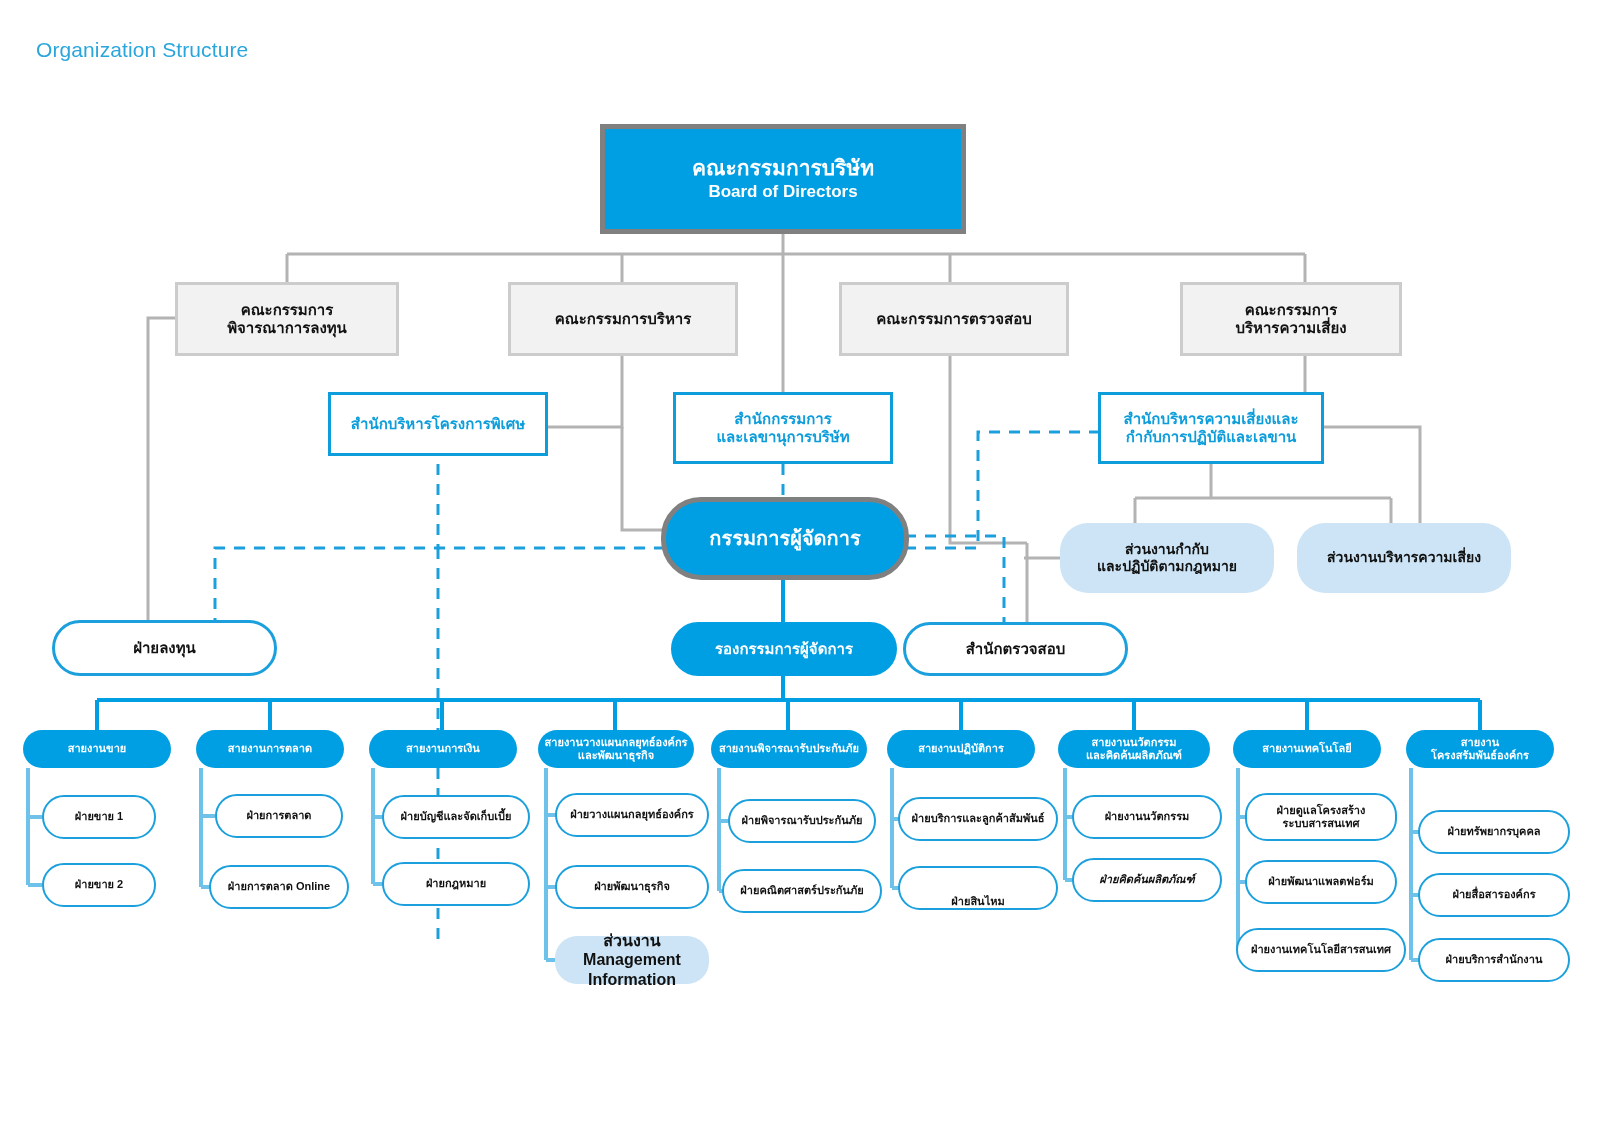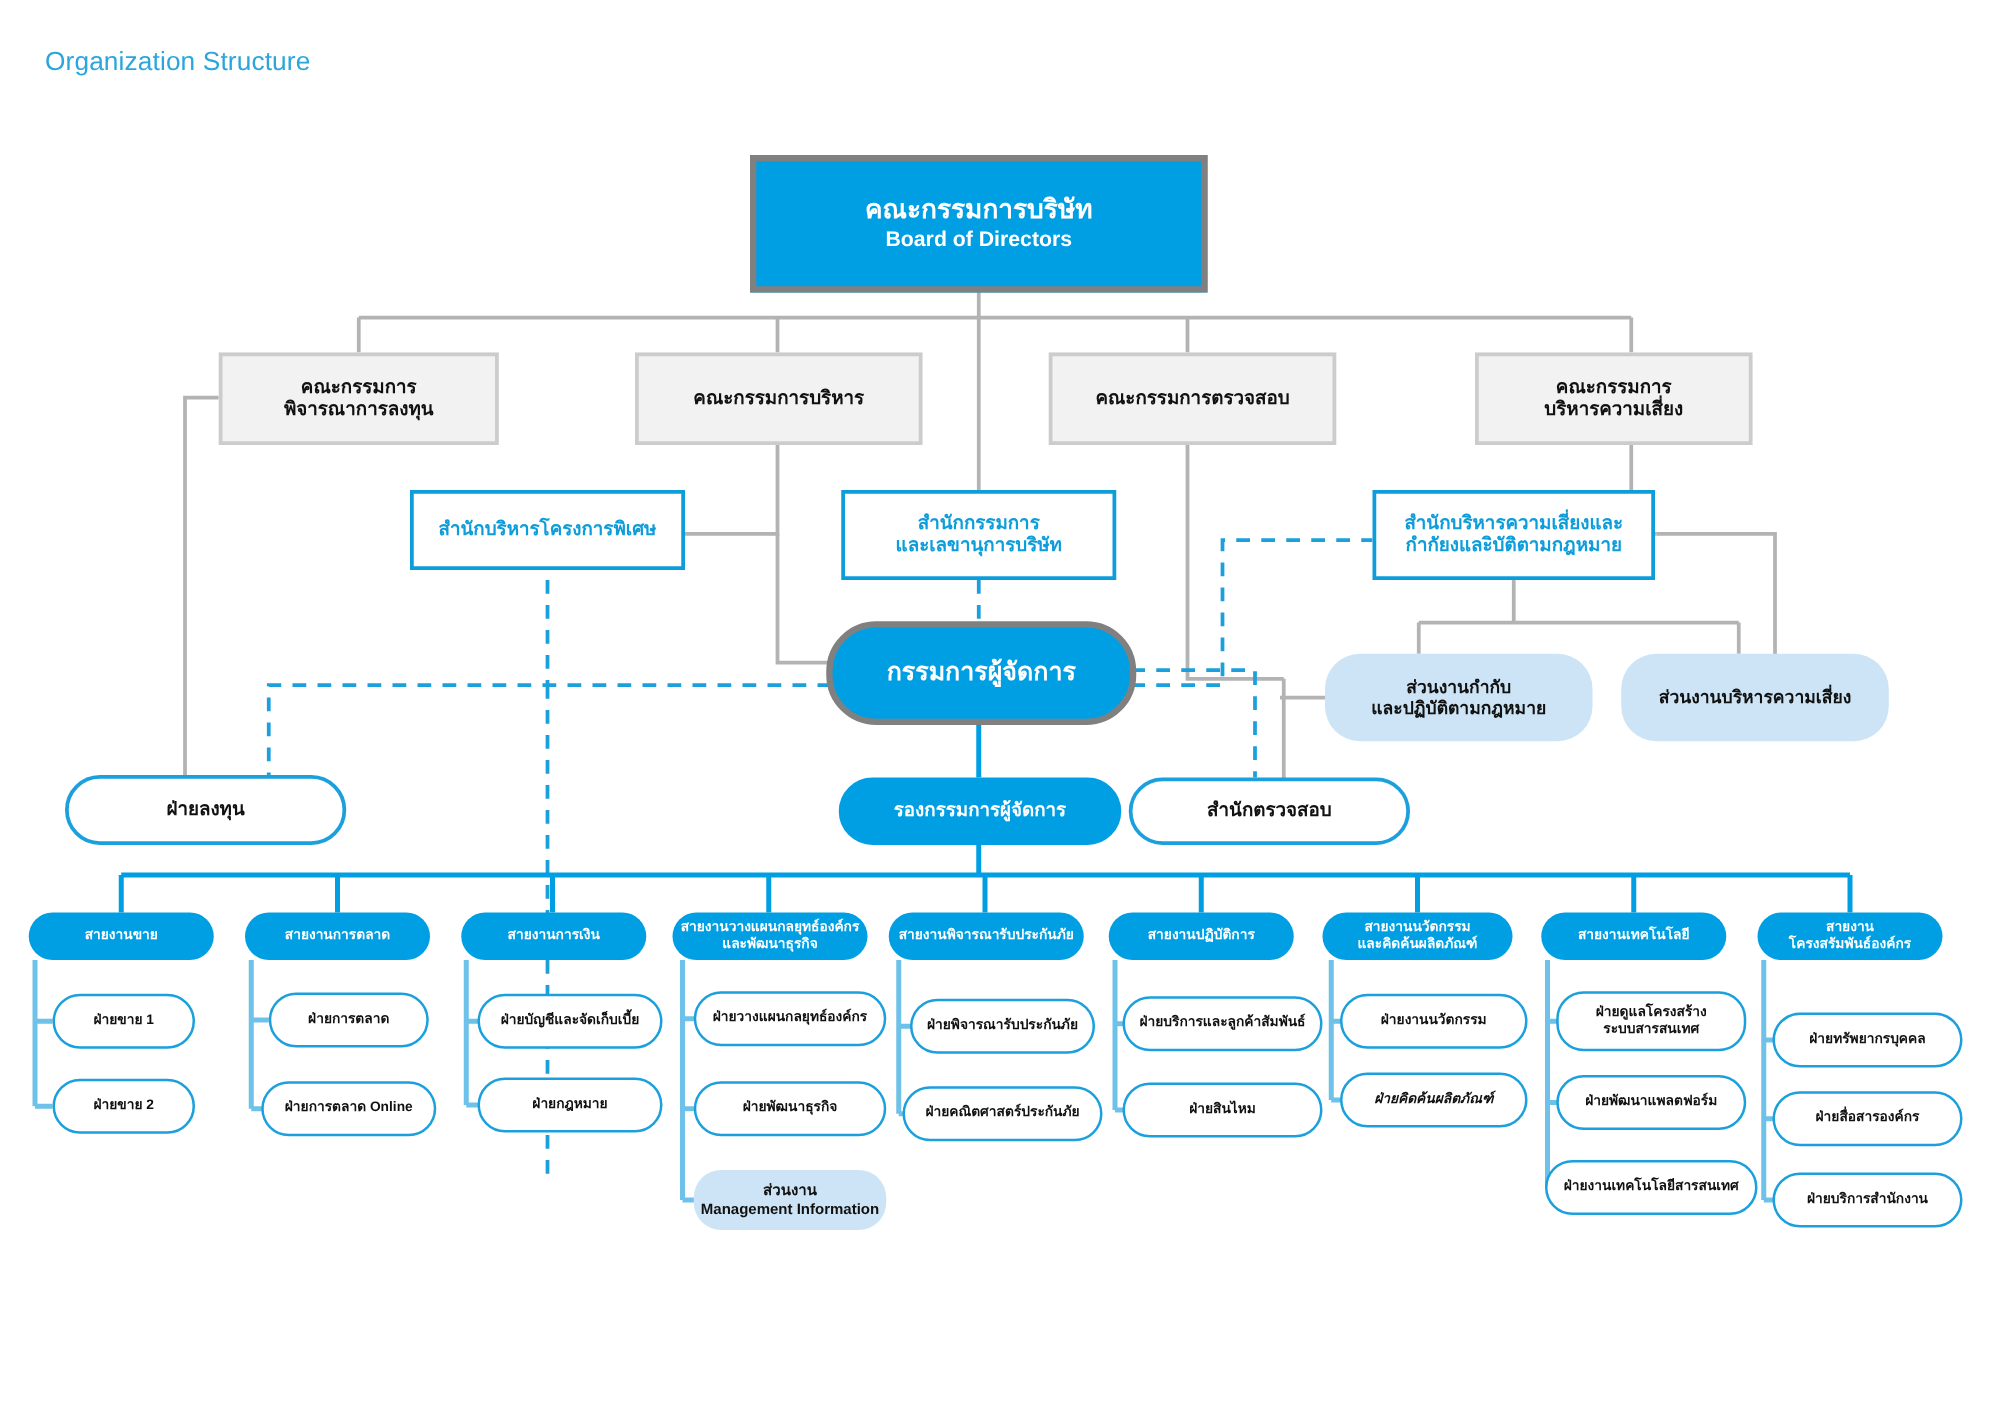--- a/index.html
+++ b/index.html
@@ -35,21 +35,21 @@
   .n-office { background:#ffffff; border:3px solid #0d9ddb; color:#0d9ddb;
               font-size:15px; font-weight:bold; }
 
   
   .n-md { background:#009fe3; border:5px solid #808080; border-radius:40px;
           color:#ffffff; font-size:20px; font-weight:bold; }
 
   
   .n-soft { background:#cce4f5; border:none; border-radius:28px; color:#111111;
             font-size:14px; font-weight:bold; }
-  .n-soft.small { font-size:12px; border-radius:22px; }
+  .n-soft.small { font-size:16px; border-radius:22px; }
 
   
   .n-capsule { background:#ffffff; border:3px solid #1ba0dd; border-radius:34px;
                color:#111111; font-size:15px; font-weight:bold; }
 
   
   .n-capsule-fill { background:#009fe3; border:3px solid #009fe3; border-radius:34px;
                     color:#ffffff; font-size:15px; font-weight:bold; }
 
   
@@ -182,21 +182,21 @@
     <div>สำนักบริหารโครงการพิเศษ</div>
   </div>
 
   <div class="node n-office stack" style="left:673px; top:392px; width:220px; height:72px;">
     <div>สำนักกรรมการ</div>
     <div>และเลขานุการบริษัท</div>
   </div>
 
   <div class="node n-office stack" style="left:1098px; top:392px; width:226px; height:72px;">
     <div>สำนักบริหารความเสี่ยงและ</div>
-    <div>กำกัยงและิบัติตามกฎหมาย</div>
+    <div>กำกับการปฏิบัติและเลขาน</div>
   </div>
 
   <div class="node n-md" style="left:661px; top:497px; width:248px; height:83px;">
     <div>กรรมการผู้จัดการ</div>
   </div>
 
   <div class="node n-soft stack" style="left:1060px; top:523px; width:214px; height:70px;">
     <div>ส่วนงานกำกับ</div>
     <div>และปฏิบัติตามกฎหมาย</div>
   </div>
@@ -283,21 +283,21 @@
   <div class="node n-dept stack" style="left:728px; top:799px; width:148px; height:44px;">
     <div>ฝ่ายพิจารณารับประกันภัย</div>
   </div>
   <div class="node n-dept stack" style="left:722px; top:869px; width:160px; height:44px;">
     <div>ฝ่ายคณิตศาสตร์ประกันภัย</div>
   </div>
 
   <div class="node n-dept stack" style="left:898px; top:797px; width:160px; height:44px;">
     <div>ฝ่ายบริการและลูกค้าสัมพันธ์</div>
   </div>
-  <div class="node n-dept stack" style="left:898px; top:866px; width:160px; height:44px;">
+  <div class="node n-dept stack" style="left:898px; top:866px; width:160px; height:44px;justify-content:flex-end;">
     <div>ฝ่ายสินไหม</div>
   </div>
 
   <div class="node n-dept stack" style="left:1072px; top:795px; width:150px; height:44px;">
     <div>ฝ่ายงานนวัตกรรม</div>
   </div>
   <div class="node n-dept stack" style="left:1072px; top:858px; width:150px; height:44px;font-style:italic;">
     <div>ฝ่ายคิดค้นผลิตภัณฑ์</div>
   </div>
 

